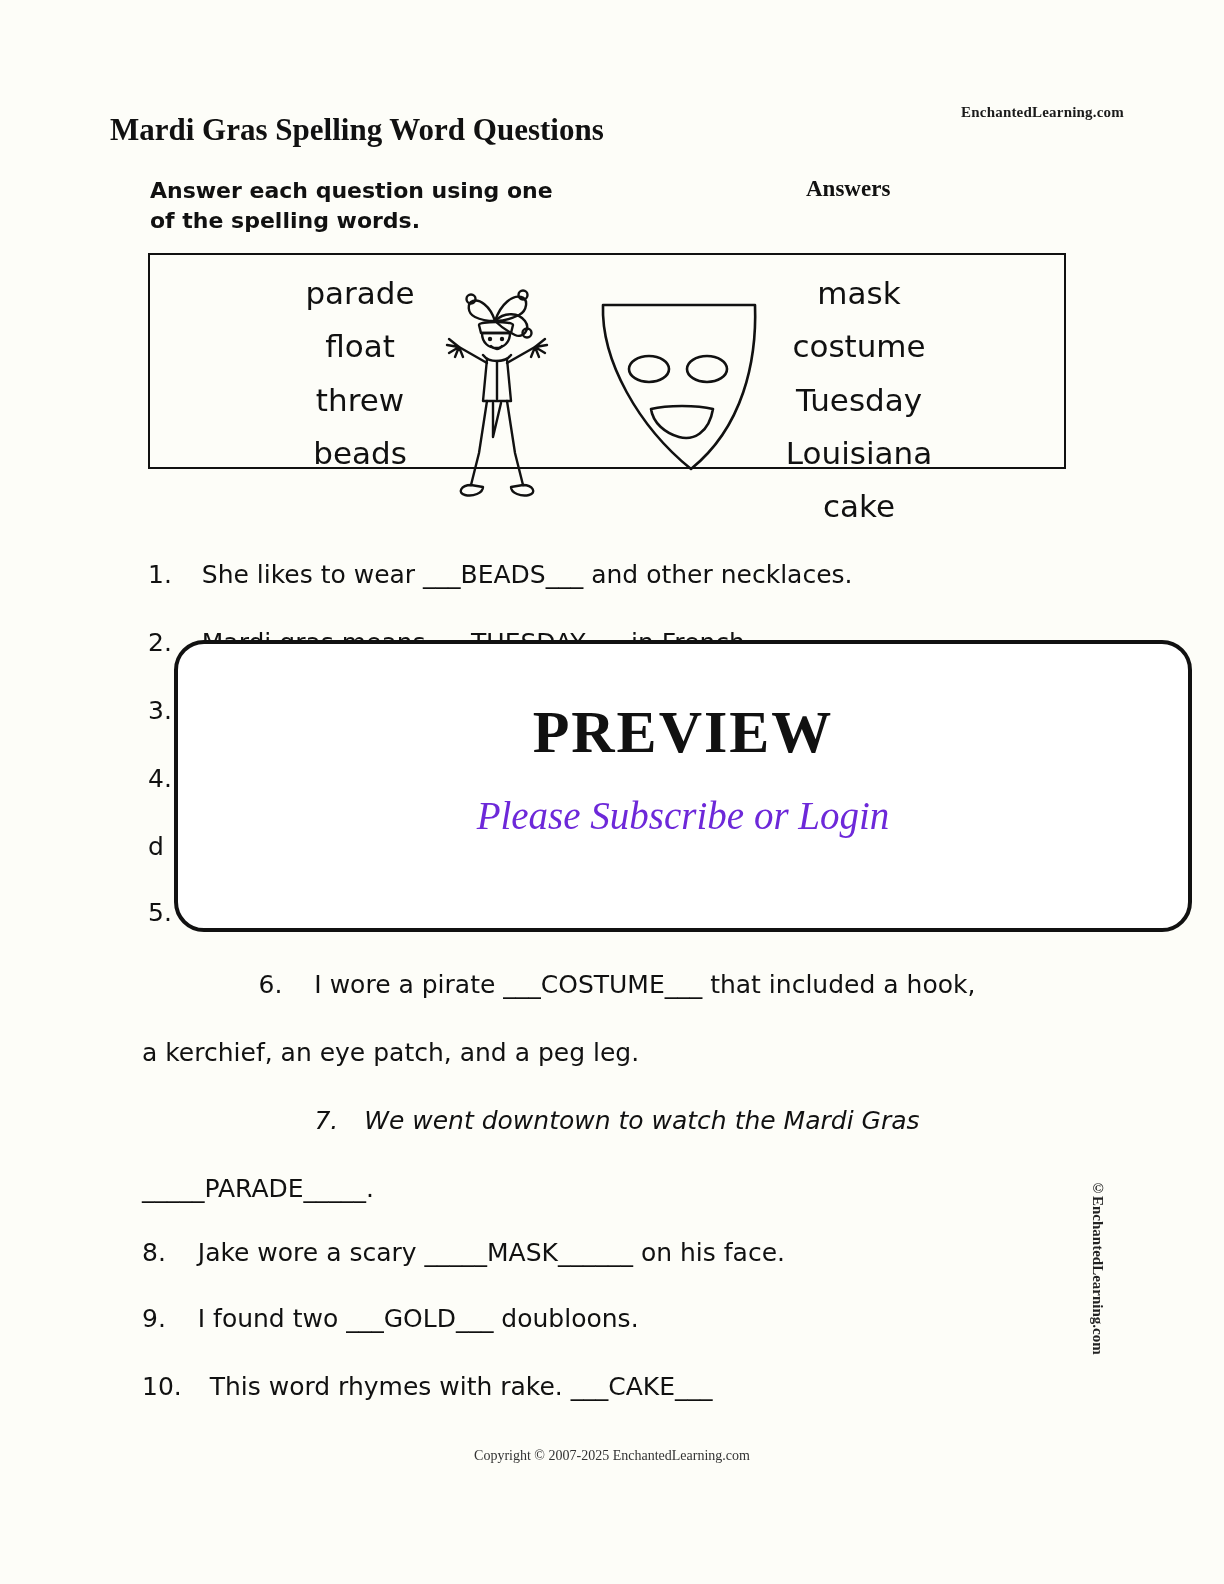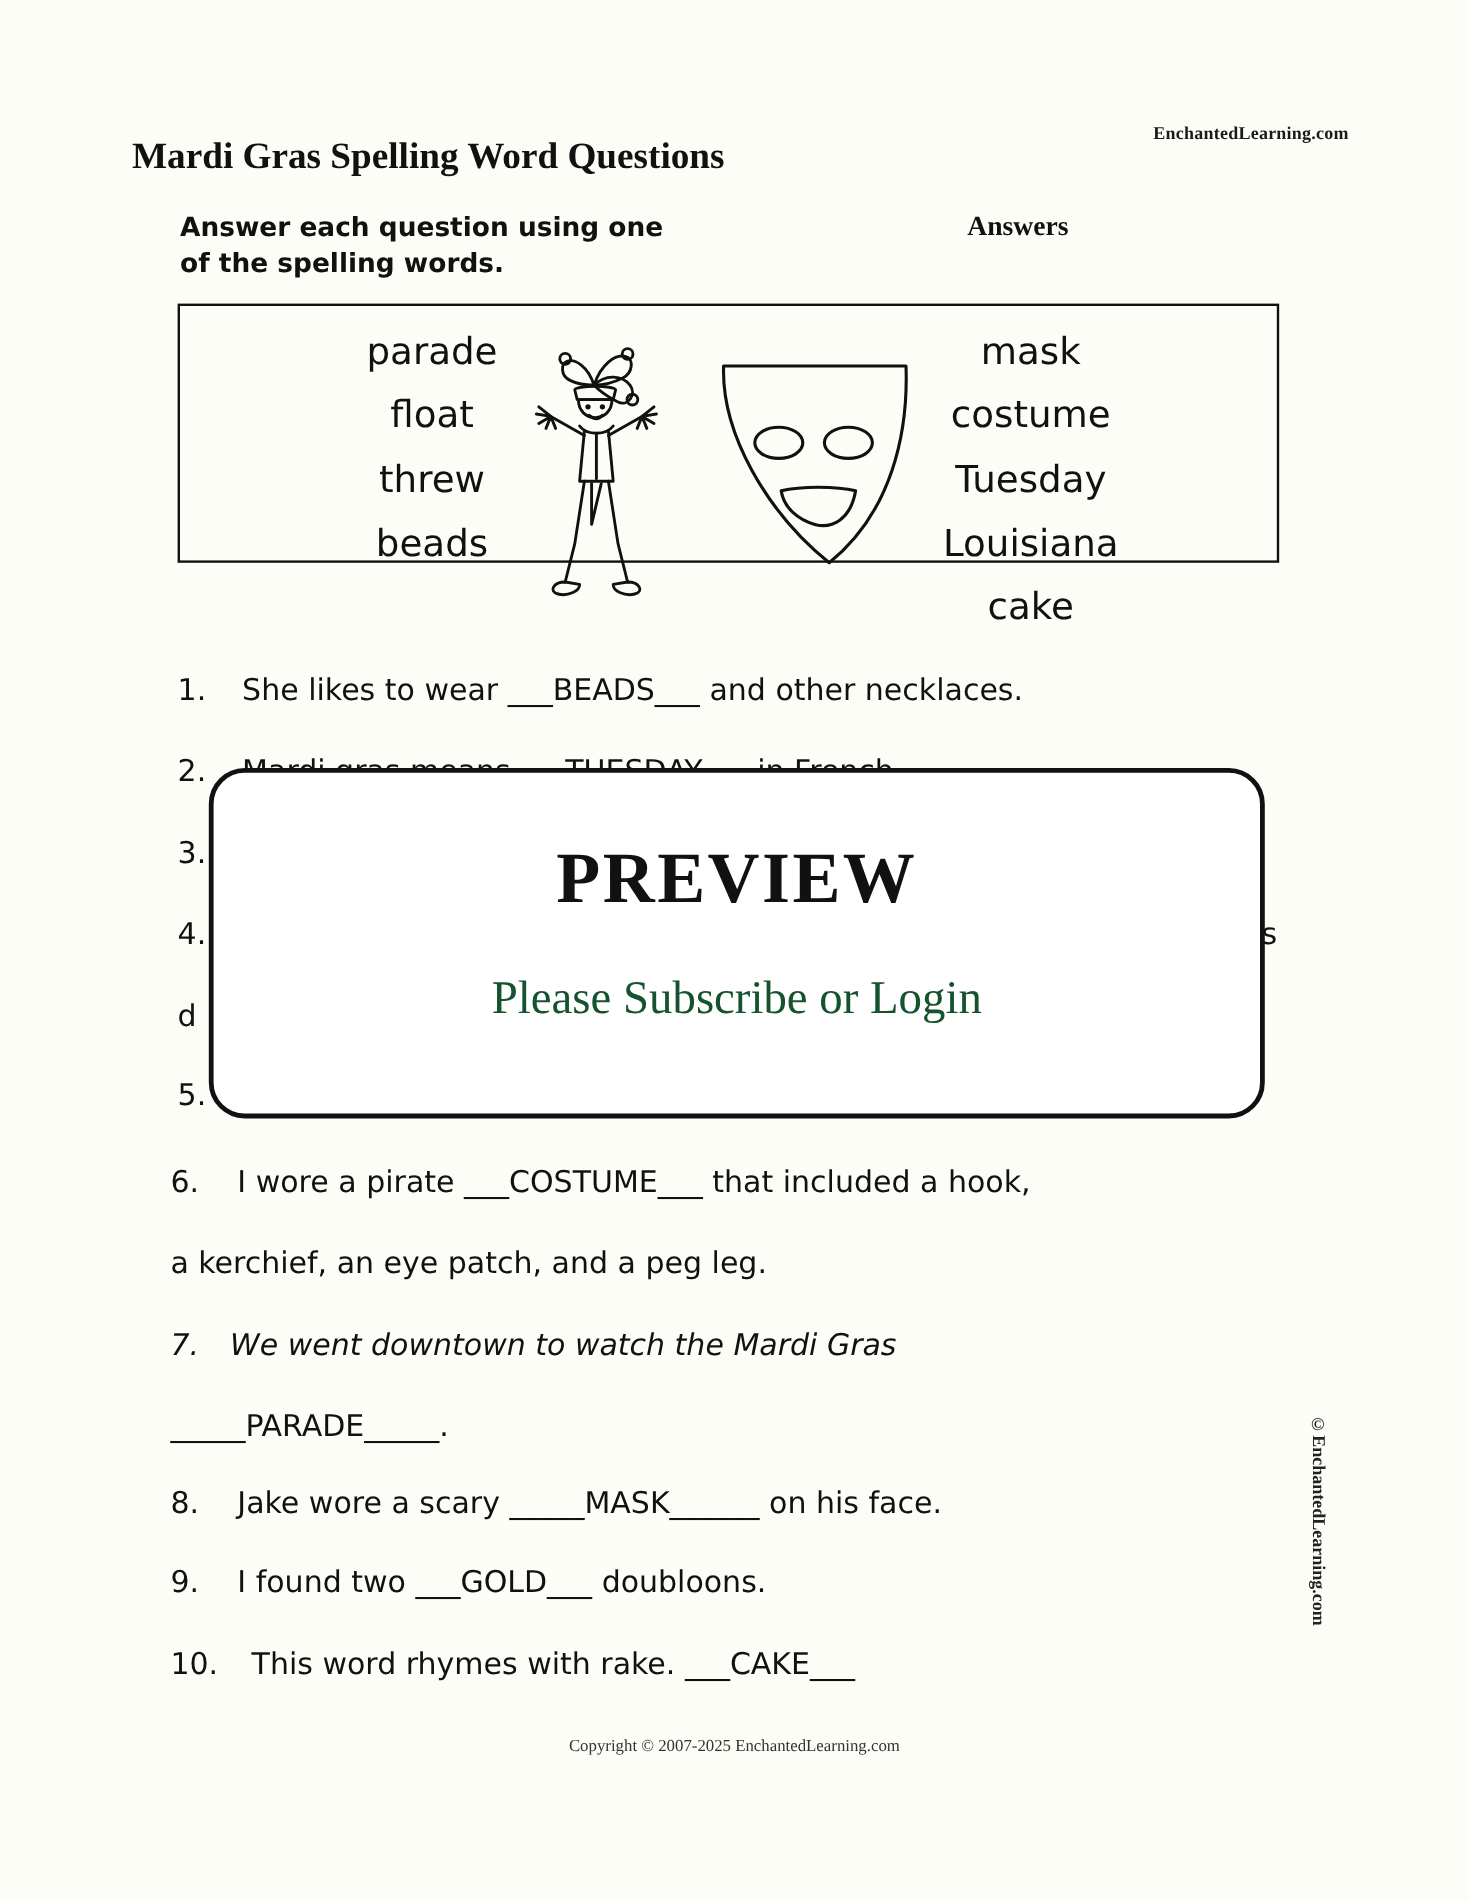--- a/index.html
+++ b/index.html
@@ -112,49 +112,51 @@
     font-size: 25px;
     color: #111;
     white-space: nowrap;
   }
   .q-wrap {
     position: absolute;
     font-family: "DejaVu Sans", sans-serif;
     font-size: 25px;
     color: #111;
     line-height: 1.5;
+    text-align: center;
   }
 
   
   .preview {
     position: absolute;
     left: 174px;
     top: 640px;
-    width: 880px;
+    width: 1018px;
     height: 292px;
     background: #ffffff;
     border: 4px solid #111;
     border-radius: 30px;
     box-sizing: border-box;
     text-align: center;
     z-index: 40;
   }
   .preview-title {
     margin-top: 54px;
     font-family: "Liberation Serif", serif;
     font-size: 60px;
     font-weight: bold;
     letter-spacing: 2px;
     color: #111;
   }
   .preview-sub {
-    margin-top: 42px;
+    margin-top: 26px;
     font-family: "Liberation Serif", serif;
     font-size: 39px;
-    color: #14532d;
+    font-style: italic;
+    color: #6d28d9;
   }
 
   
   .behind { z-index: 5; }
 
   
   .vcredit {
     position: absolute;
     right: 118px;
     top: 1180px;

